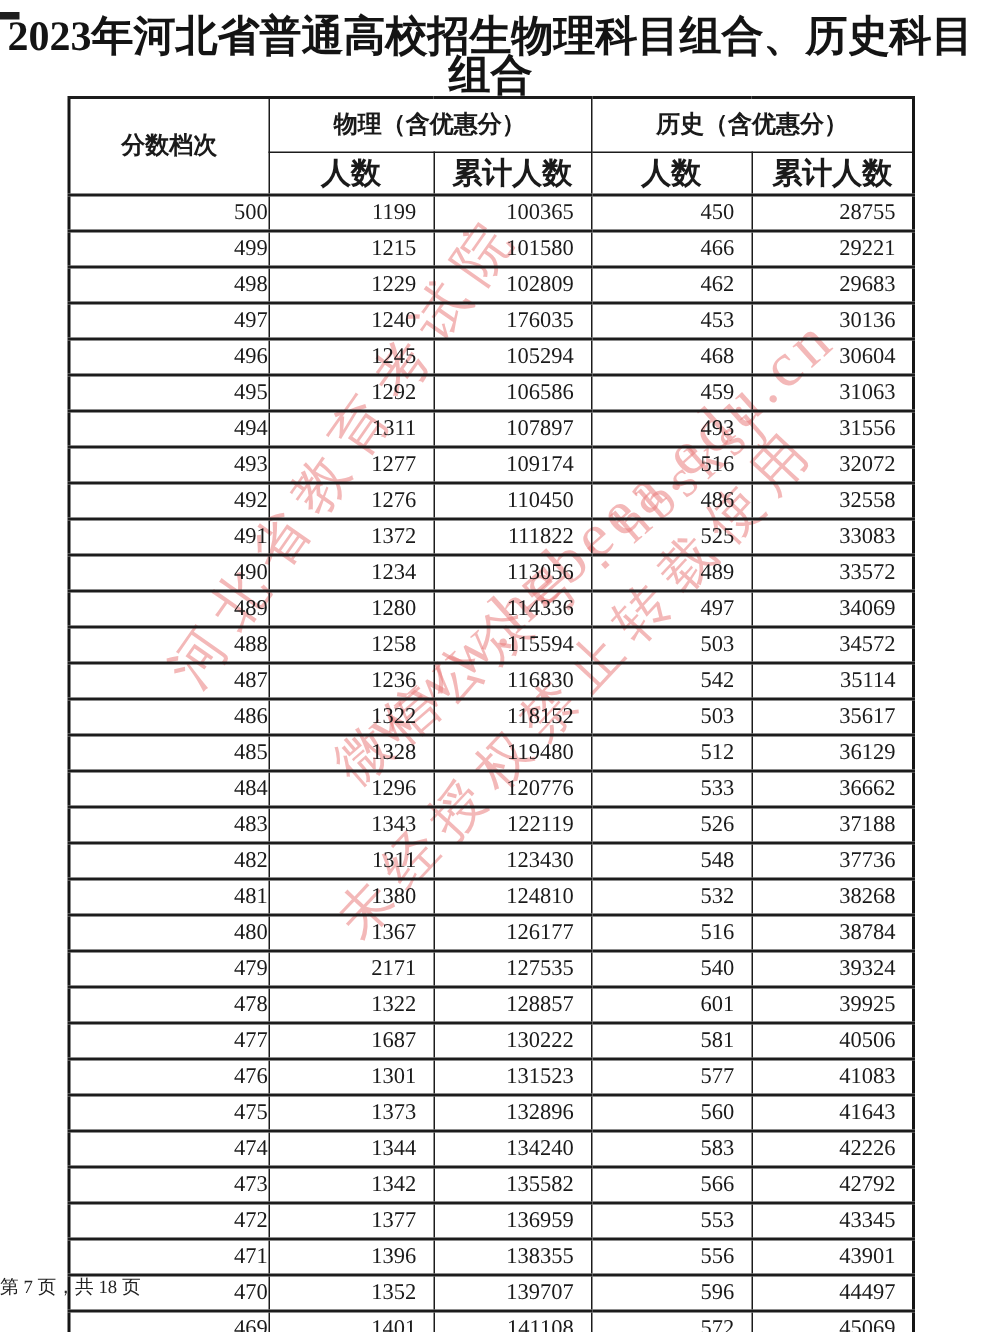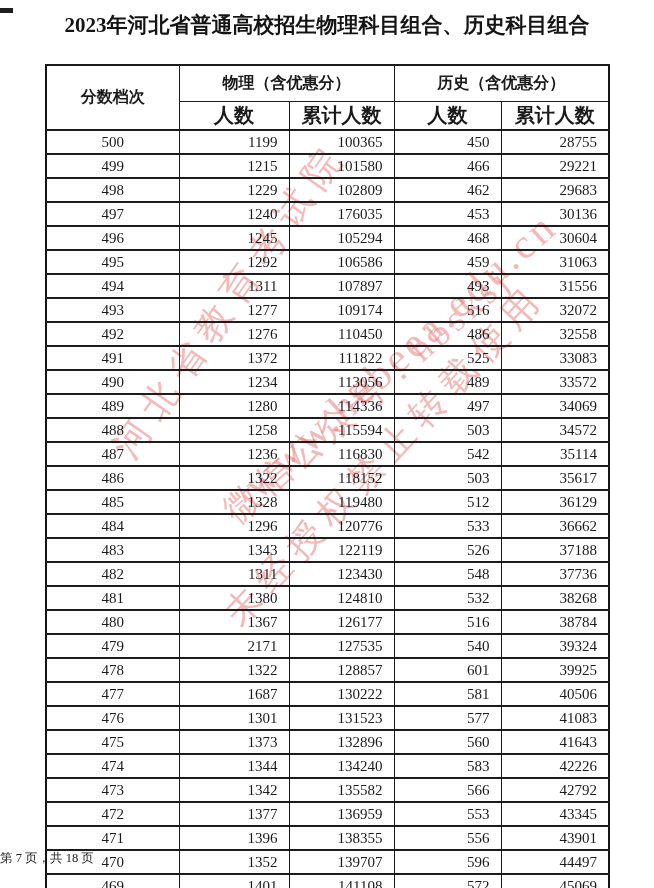--- a/index.html
+++ b/index.html
@@ -6,21 +6,21 @@
   .page {
     position:relative; width:654px; height:888px; background:#ffffff;
     font-family:"Liberation Serif","DejaVu Serif",serif;
     overflow:hidden; color:#1a1a1a;
   }
   
   .speck { position:absolute; left:0; top:8px; width:13px; height:5px; background:#1f1f1f; z-index:2; }
 
   .title {
     position:absolute; top:12px; left:0; width:100%;
-    text-align:center; font-weight:bold; font-size:21px; line-height:26px;
+    text-align:center; font-weight:bold; font-size:28px; line-height:26px;
     color:#141414; z-index:1;
   }
 
   
   .wm {
     position:absolute; white-space:nowrap; z-index:0;
     color:rgba(233,125,125,0.55); font-weight:normal;
   }
   .wm-1 { left:230px; top:300px; font-size:37px; letter-spacing:10px;
           transform:translate(-50%,-50%) rotate(-55deg); }
@@ -41,21 +41,21 @@
     border-top:2px solid #1c1c1c;
     padding:0; background:transparent;
   }
   table.stats { border:2px solid #151515; }
   thead tr.group th { height:35px; font-size:16px; font-weight:bold; text-align:center;
                       border-bottom:1px solid #1c1c1c; }
   thead tr.sub th   { height:23px; font-size:20px; font-weight:bold; text-align:center;
                       border-top:1px solid #1c1c1c; }
   th.score-head { font-size:16px; font-weight:bold; }
   tbody td { height:22px; font-size:15px; line-height:22px; }
-  tbody td.score { text-align:center; }
+  tbody td.score { text-align:right; }
   tbody td.num   { text-align:right; padding-right:11px; }
 
   .footer {
     position:absolute; top:850px; left:0; width:100%;
     text-align:left; font-size:12.5px; color:#222; z-index:1;
     font-family:"Liberation Serif","DejaVu Serif",serif;
   }
 </style>
 </head>
 <body>

